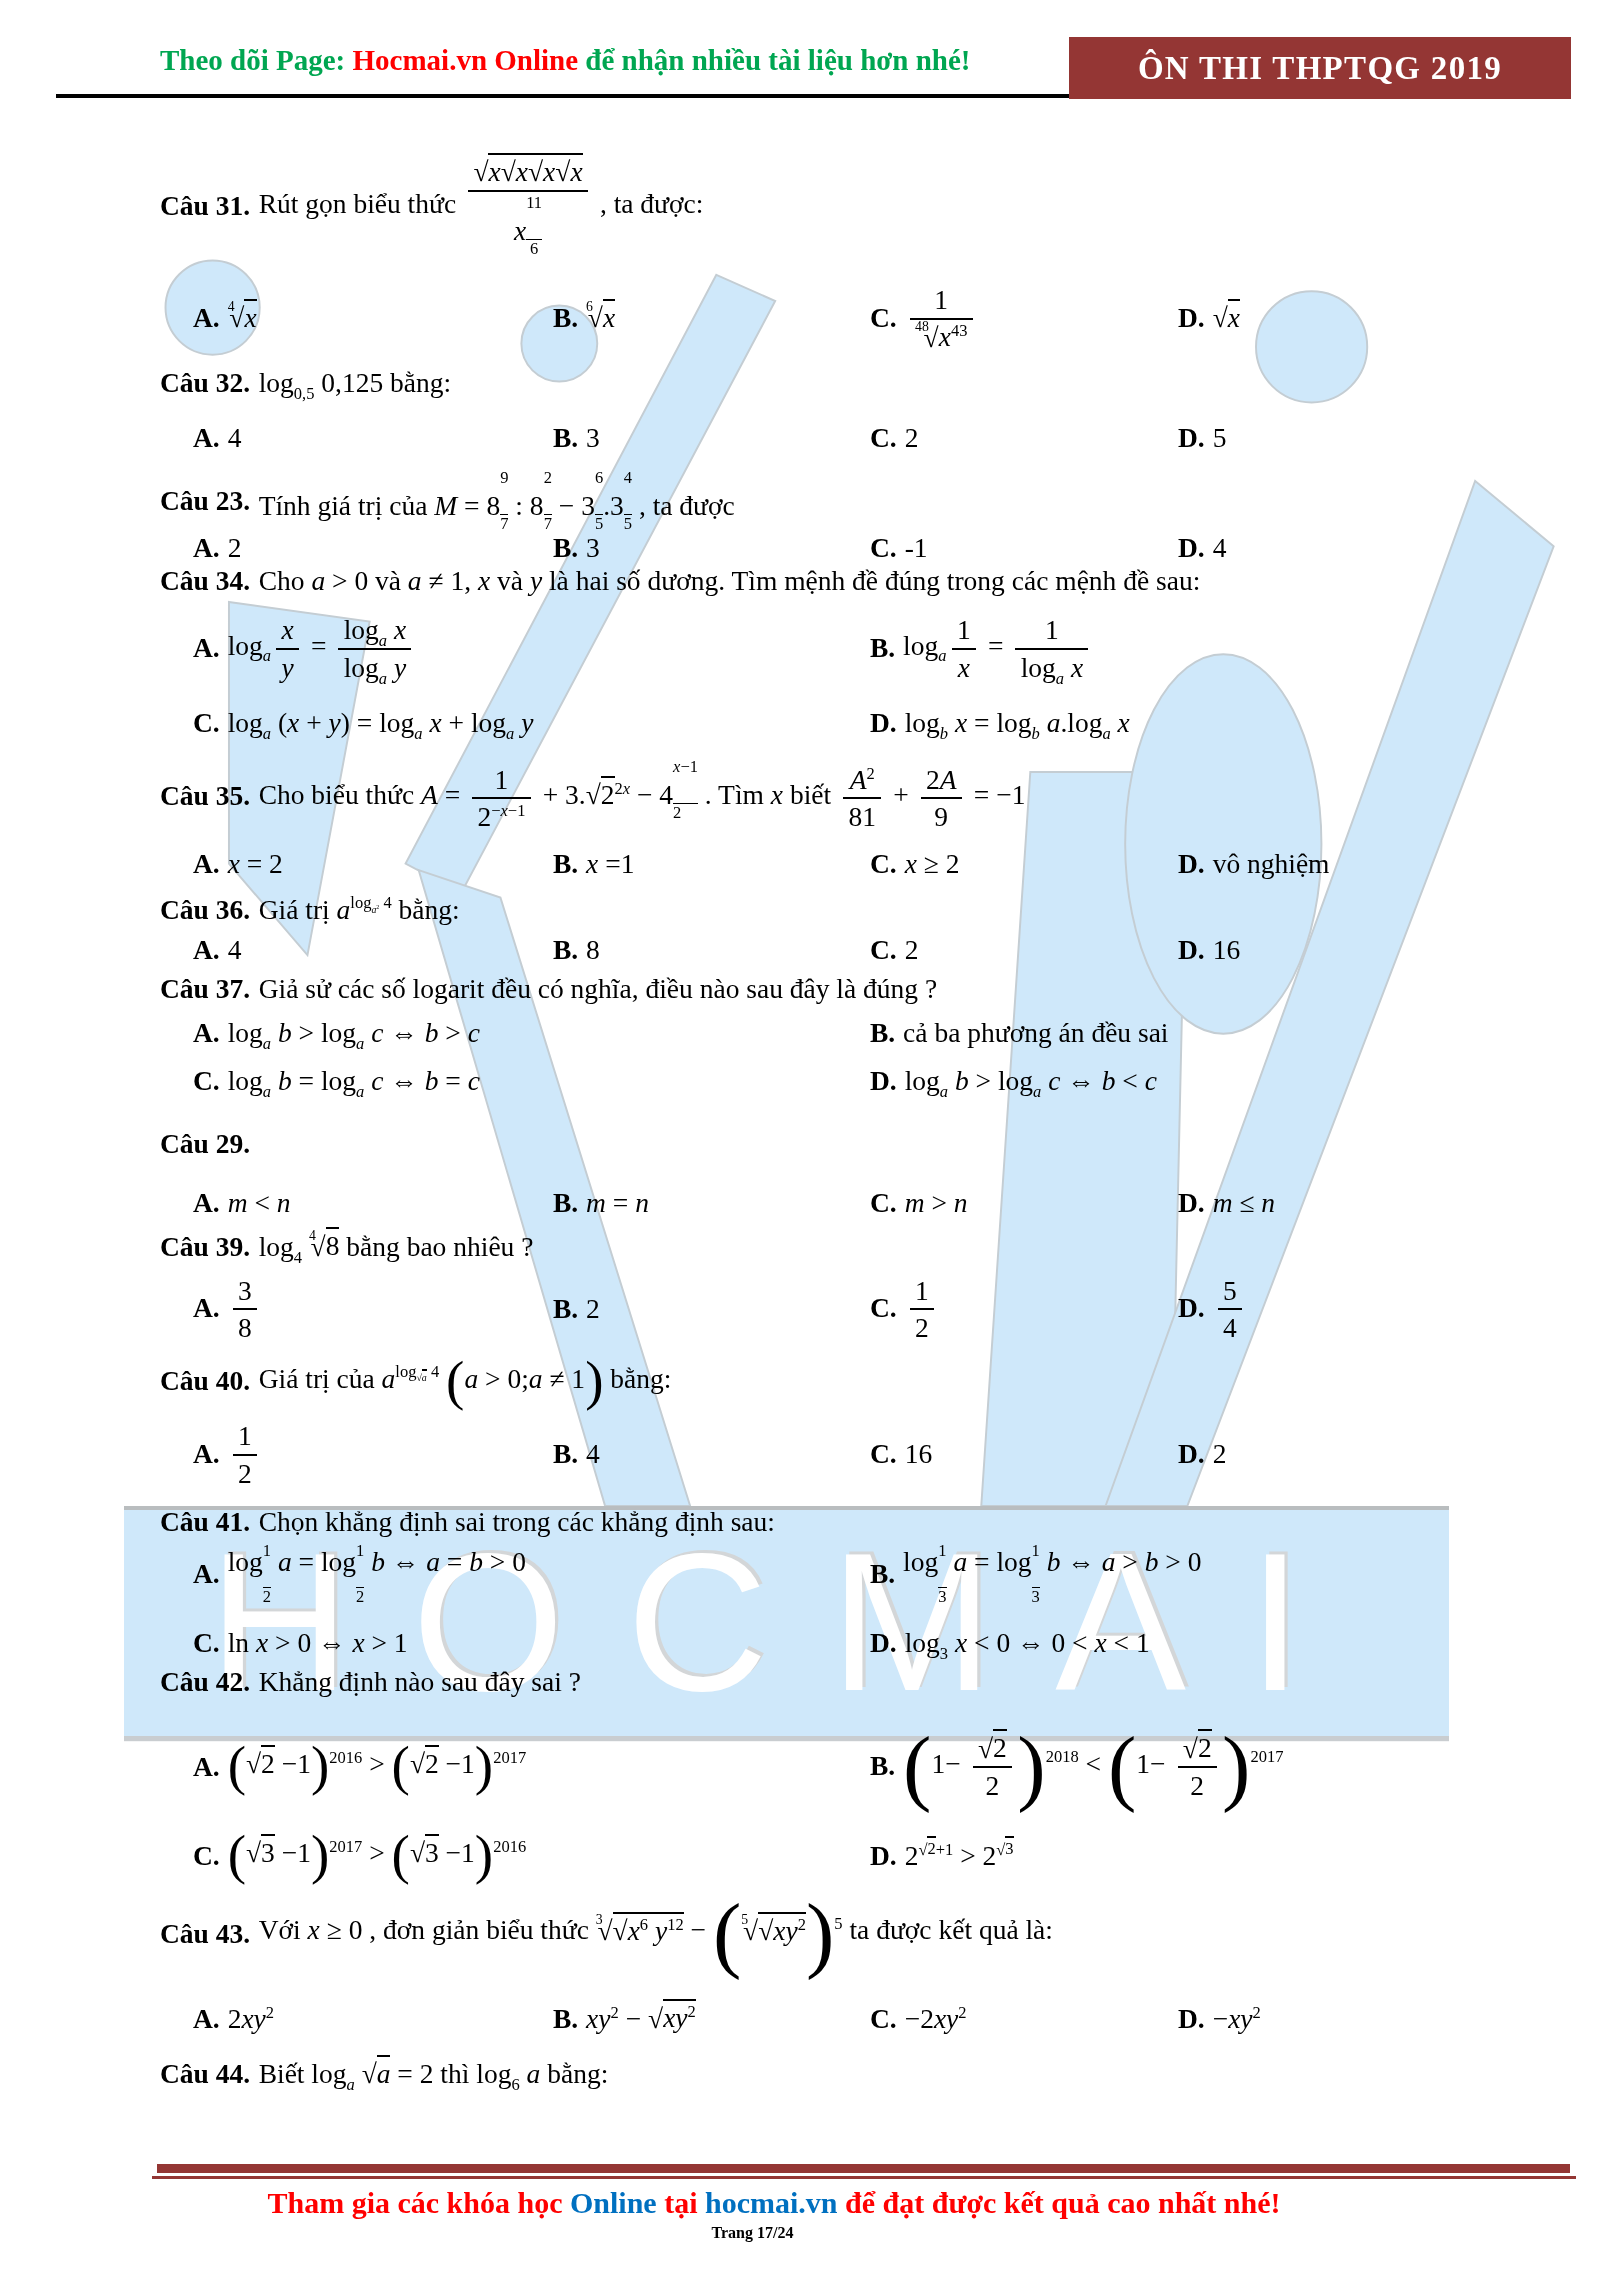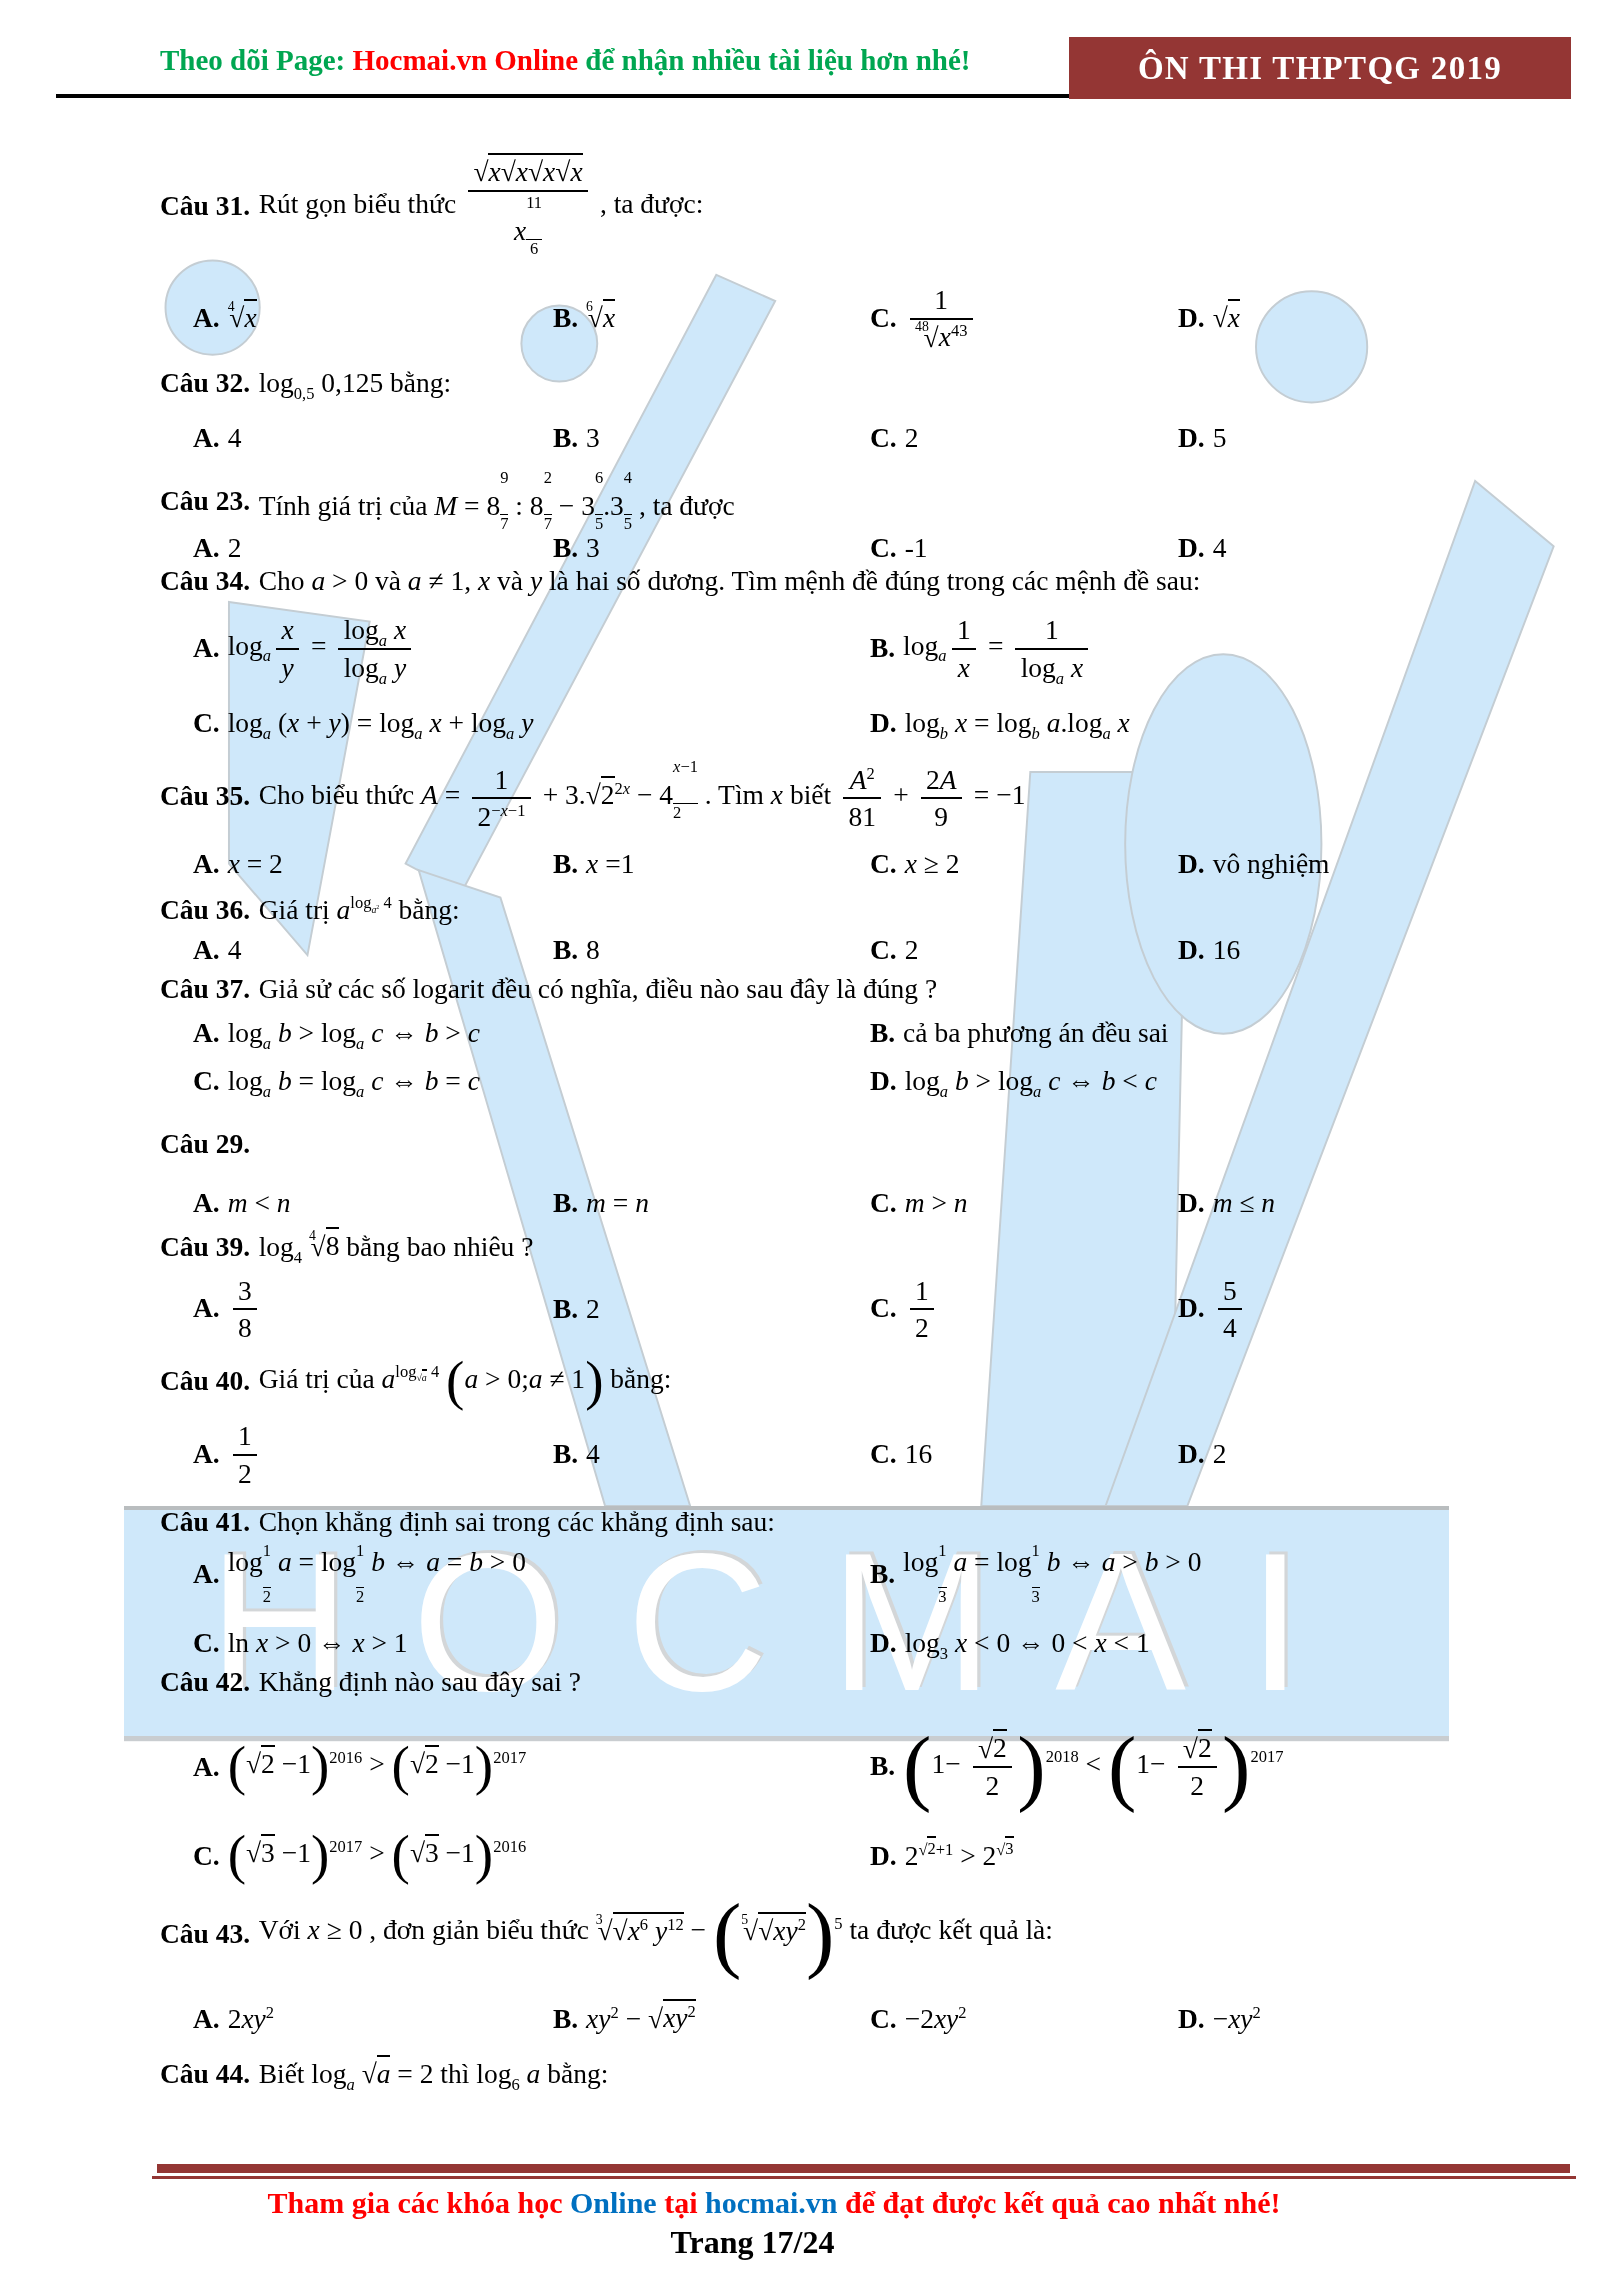--- a/index.html
+++ b/index.html
@@ -41,21 +41,21 @@
   .ov{border-top:2px solid #000;padding-top:1.3px;}
   .rt>sup{font-size:50%;vertical-align:1.15em;margin-right:-5.2px;}
   .bp{font-size:200%;font-weight:400;vertical-align:middle;line-height:0.85;}
   .bp2{font-size:310%;font-weight:400;vertical-align:middle;line-height:0.8;}
   
   .ftr-bar{position:absolute;left:157px;top:2164px;width:1413px;height:8.5px;background:var(--maroon,#943634);}
   .ftr-line{position:absolute;left:152px;top:2176px;width:1424px;height:3.3px;background:var(--maroon,#943634);}
   .ftr-text{position:absolute;left:0;width:1548px;top:2186px;text-align:center;font-size:30px;font-weight:bold;white-space:nowrap;}
   .ftr-text .r{color:var(--red,#ff0000);}
   .ftr-text .b{color:var(--blue,#0070c0);}
-  .ftr-page{position:absolute;left:0;width:1505px;top:2224px;text-align:center;font-size:32px;font-weight:bold;}
+  .ftr-page{position:absolute;left:0;width:1505px;top:2224px;text-align:center;font-size:16px;font-weight:bold;}
 </style>
 </head>
 <body>
 
 <div class="page">
 
   <div class="wm">
     <svg width="1623" height="2295" viewBox="0 0 2481 3508">
       <g fill="var(--wmblue,#cfe8fa)" stroke="#c4cdd3" stroke-width="3">
         <circle cx="325" cy="470" r="72"></circle>

